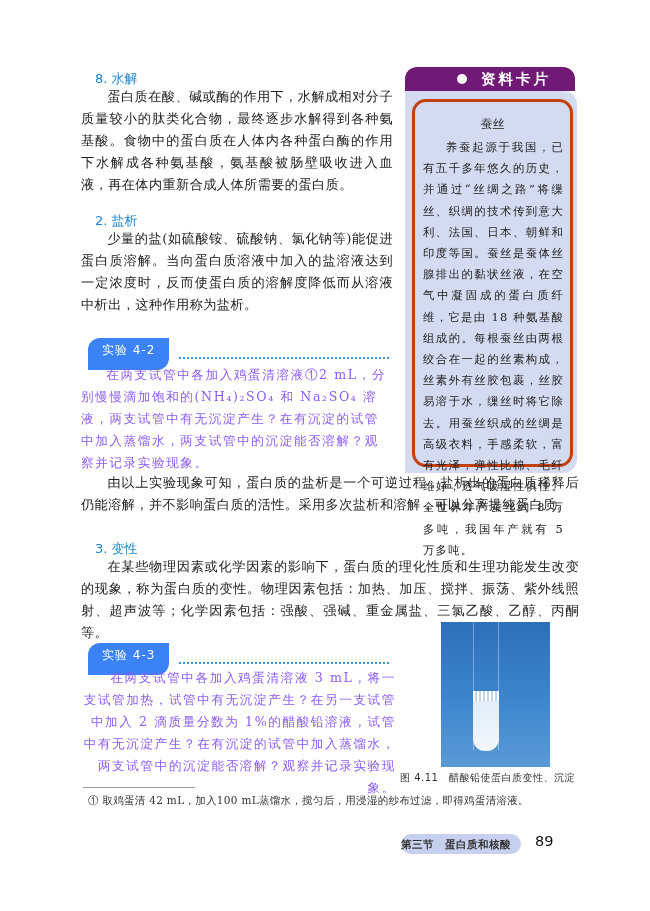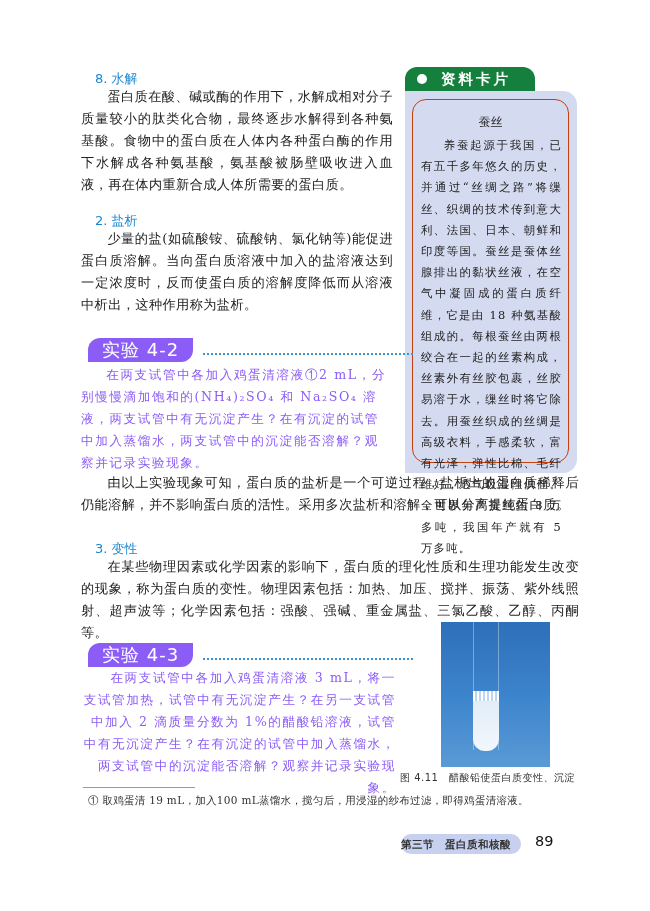--- a/index.html
+++ b/index.html
@@ -7,40 +7,40 @@
     width: 650px; height: 911px; background: #ffffff; position: relative; overflow: hidden;
     font-family: "DejaVu Serif", "Liberation Serif", serif; color: #222;
   }
   .abs { position: absolute; }
   .sec-title { color: #1b86cf; font-size: 13px; font-family: "DejaVu Sans", "Liberation Sans", sans-serif; }
   .para { font-size: 13.2px; line-height: 22px; letter-spacing: 0.4px; text-indent: 2em; margin: 0; text-align: justify; }
   .para-exp { font-size: 12.6px; line-height: 22px; letter-spacing: 1.6px; text-indent: 2em; margin: 0; color: #8b5cf6; }
 
   .card { left: 400px; top: 67px; width: 185px; height: 406px; }
   .card-tab {
-    position: absolute; left: 5px; top: 0; width: 130px; height: 24px; background: #15803d;
-    border-radius: 12px 12px 0 0; display: flex; align-items: center;
+    position: absolute; left: 5px; top: 0; width: 130px; height: 24px; background: #701a75;
+    border-radius: 12px 12px 0 0; display: flex; align-items: center; padding-left: 40px;
   }
   .card-tab .dot { width: 10px; height: 10px; border-radius: 50%; background: #fff; margin-left: 12px; }
   .card-tab .label { color: #fff; font-weight: bold; font-size: 14.5px; margin-left: 14px; letter-spacing: 3px; font-family: "DejaVu Sans", sans-serif; }
   .card-body {
     position: absolute; left: 5px; top: 24px; width: 172px; height: 382px; background: #d4daf0;
     border-radius: 0 14px 14px 0;
   }
   .card-inner {
     position: absolute; left: 7px; top: 8px; width: 155px; height: 362px;
-    border: 1px solid #c2410c; border-radius: 14px;
+    border: 3px solid #c2410c; border-radius: 14px;
   }
   .card-title { text-align: center; font-size: 12px; margin-top: 14px; color: #222; }
   .card-text { font-size: 11.4px; line-height: 21.2px; letter-spacing: 1.2px; text-indent: 2em; margin: 4px 6px 0 8px; color: #222; text-align: justify; }
 
   .exp-head { display: flex; align-items: center; }
   .exp-pill {
-    background: #8b5cf6; color: #fff; font-size: 18px; font-family: "DejaVu Sans", sans-serif;
-    padding: 2px 14px 2px 14px; border-radius: 12px 0 12px 0; height: 20px; line-height: 20px; letter-spacing: 1px;
+    background: #3b82f6; color: #fff; font-size: 12px; font-family: "DejaVu Sans", sans-serif;
+    padding: 2px 14px 10px 14px; border-radius: 12px 0 12px 0; height: 20px; line-height: 20px; letter-spacing: 1px;
   }
   .exp-dots { margin-left: 10px; width: 210px; border-bottom: 2px dotted #3d92d2; height: 8px; }
 
   .fig { left: 441px; top: 622px; width: 109px; height: 145px;
     background: linear-gradient(180deg,#2e6fb9 0%, #3b84cc 50%, #5a9ad6 100%); }
   .tube { position: absolute; left: 32px; top: 0; width: 24px; height: 128px; border-left: 1px solid rgba(255,255,255,0.35); border-right: 1px solid rgba(255,255,255,0.35); }
   .liquid { position: absolute; left: 32px; top: 73px; width: 26px; height: 56px; background: linear-gradient(180deg,#e0ecf8,#f2f7fc); border-radius: 0 0 12px 12px; }
   .foam { position: absolute; left: 32px; top: 69px; width: 26px; height: 10px; background: repeating-linear-gradient(90deg,#ffffff 0 2px,#bcd6ef 2px 4px); }
   .caption { left: 389px; top: 771px; font-size: 10px; color: #333; letter-spacing: 0.5px; font-family: "DejaVu Sans", sans-serif; padding-left: 11px; }
   .fn-rule { left: 83px; top: 787px; width: 112px; border-top: 1px solid #999; }
@@ -89,16 +89,16 @@
 <p class="abs para-exp" style="left:81px; top:667px; width:315px;text-align:right;">在两支试管中各加入鸡蛋清溶液 3 mL，将一支试管加热，试管中有无沉淀产生？在另一支试管中加入 2 滴质量分数为 1%的醋酸铅溶液，试管中有无沉淀产生？在有沉淀的试管中加入蒸馏水，两支试管中的沉淀能否溶解？观察并记录实验现象。</p>
 
 <div class="abs fig">
   <div class="tube"></div>
   <div class="liquid"></div>
   <div class="foam"></div>
 </div>
 <div class="abs caption">图 4.11　醋酸铅使蛋白质变性、沉淀</div>
 
 <div class="abs fn-rule"></div>
-<div class="abs footnote">① 取鸡蛋清 19 mL，加入100 mL蒸馏水，搅匀后，用浸湿的纱布过滤，即得鸡蛋清溶液。</div>
+<div class="abs footnote">① 取鸡蛋清 42 mL，加入100 mL蒸馏水，搅匀后，用浸湿的纱布过滤，即得鸡蛋清溶液。</div>
 
 <div class="abs footer-pill">第三节　蛋白质和核酸</div>
 <div class="abs page-num">89</div>
 
 </body></html>

